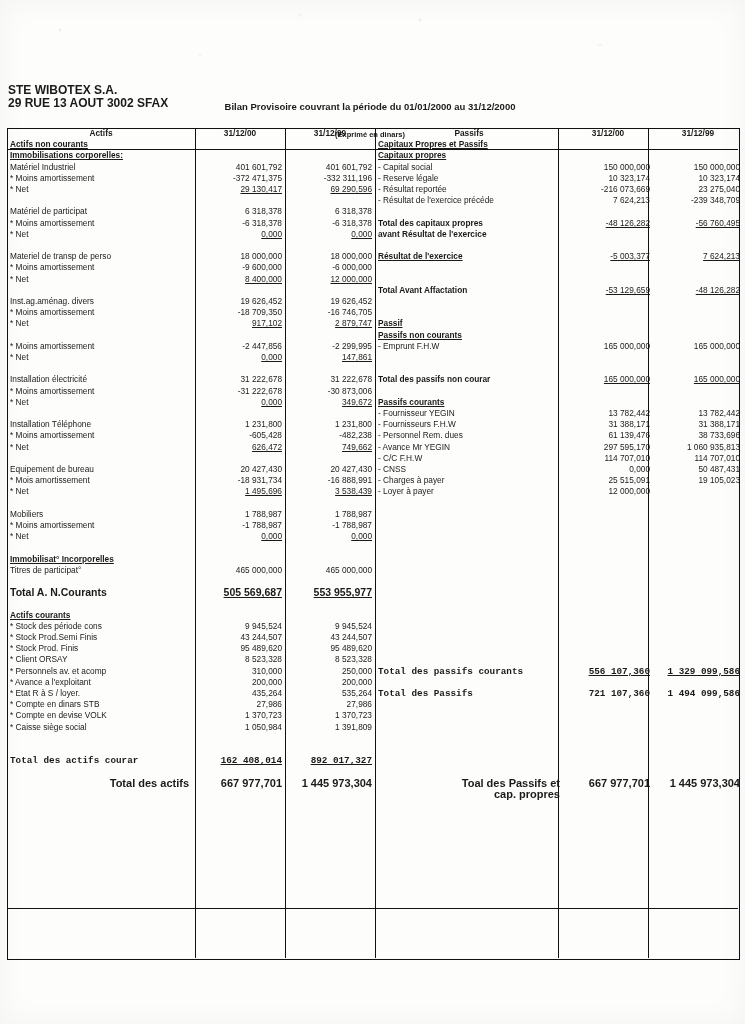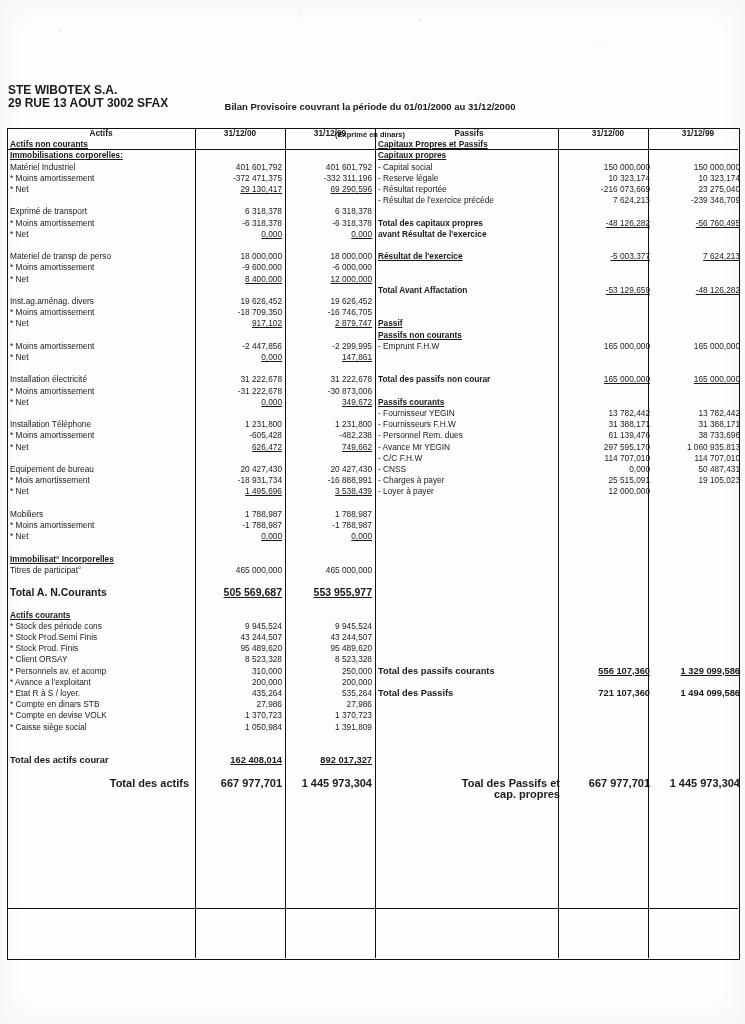--- a/index.html
+++ b/index.html
@@ -99,21 +99,21 @@
     pointer-events: none;
   }
 
   .col-label { width: 188px; }
   .col-num   { width: 90px; text-align: right; }
   .sect { font-weight: bold; text-decoration: underline; margin-top: 48px; }
   .sect-plain { font-weight: bold; }
   .u { text-decoration: underline; }
   .num { text-align: right; }
   .big { font-size: 10.5px; font-weight: bold; }
-  .mid { font-size: 9.3px; font-weight: bold; }
+  .mid { font-size: 9.3px; font-weight: bold; font-family: Liberation Mono, monospace; }
 
   .totals-row td {
     font-size: 11px;
     font-weight: bold;
     height: 20px;
     line-height: 20px;
   }
   .totals-row td.lbl { text-align: right; padding-right: 6px; }
   .totals-row td.lbl-left { text-align: right; }
   .edge-fade {
@@ -209,21 +209,21 @@
         </tr>
         <tr>
           <td class=""></td>
           <td class="num "></td>
           <td class="num "></td>
           <td class="">- Résultat de l'exercice précéde</td>
           <td class="num ">7 624,213</td>
           <td class="num ">-239 348,709</td>
         </tr>
         <tr>
-          <td class="">Exprimé de transport</td>
+          <td class="">Matériel de participat</td>
           <td class="num ">6 318,378</td>
           <td class="num ">6 318,378</td>
           <td class=""></td>
           <td class="num "></td>
           <td class="num "></td>
         </tr>
         <tr>
           <td class="">* Moins amortissement</td>
           <td class="num ">-6 318,378</td>
           <td class="num ">-6 318,378</td>

